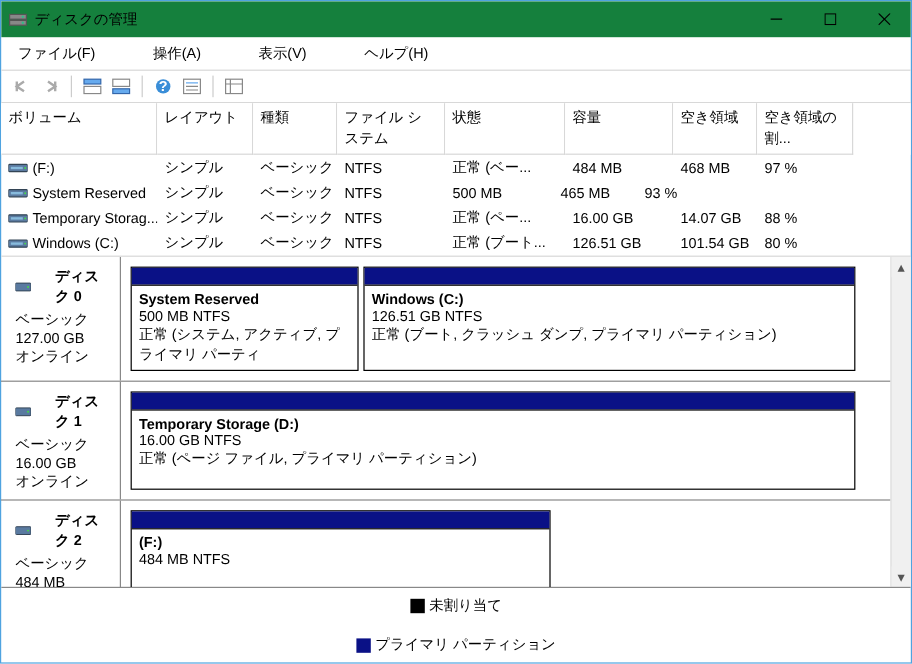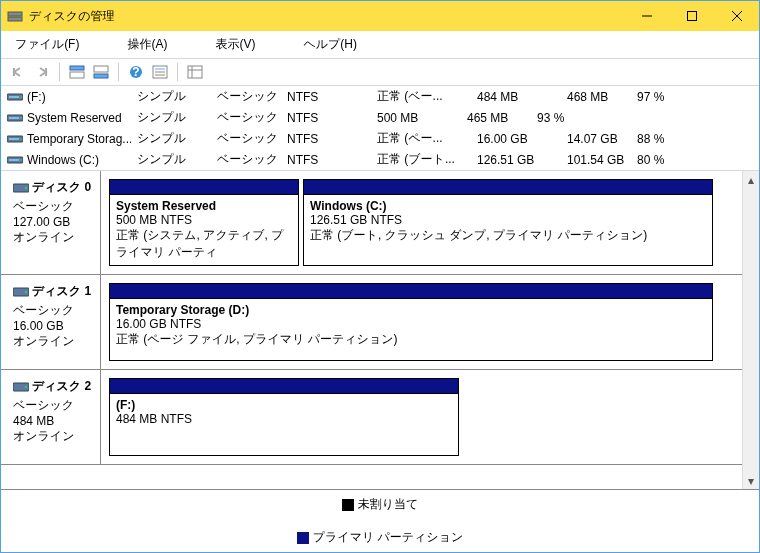--- a/index.html
+++ b/index.html
@@ -1,17 +1,17 @@
 <!DOCTYPE html>
 <html><head>
 <meta charset="utf-8">
 <style>
 * { box-sizing: border-box; margin: 0; padding: 0; font-family: "Yu Gothic UI", "Meiryo", sans-serif; font-size: 12px; }
 body { background: #fff; width: 760px; height: 553px; border: 1px solid #4fa3e0; display: flex; flex-direction: column; overflow: hidden; }
-.titlebar { height: 30px; display: flex; align-items: center; padding: 0 0 0 6px; background: #fde047; }
+.titlebar { height: 30px; display: flex; align-items: center; padding: 0 0 0 6px; background: #15803d; }
 .titlebar .icon { width: 16px; height: 16px; margin-right: 6px; display: flex; align-items: center; justify-content: center; }
 .titlebar .title { flex: 1; }
 .winbtns { display: flex; height: 100%; }
 .winbtn { width: 45px; display: flex; align-items: center; justify-content: center; color: #222; }
 .menubar { display: flex; padding: 2px 6px; border-bottom: 1px solid #d8d8d8; gap: 32px; }
 .menuitem { padding: 3px 8px; }
 .toolbar { display: flex; align-items: center; padding: 2px 6px; border-bottom: 1px solid #d8d8d8; gap: 2px; }
 .tbtn { width: 22px; height: 22px; display: flex; align-items: center; justify-content: center; color: #555; }
 .tbtn.dis { color: #bbb; }
 .tsep { width: 1px; height: 18px; background: #ccc; margin: 0 4px; }
@@ -19,21 +19,21 @@
 .lv-header { display: flex; background: #fff; }
 .lv-header .col { border-right: 1px solid #d8d8d8; border-bottom: 1px solid #d8d8d8; padding: 4px 6px; background: #fff; }
 .lv-row { display: flex; padding: 1px 0; }
 .lv-row .cell { padding: 1px 6px; overflow: hidden; white-space: nowrap; text-overflow: ellipsis; display: flex; align-items: center; }
 .lv-row .cell svg { margin-right: 4px; flex-shrink: 0; }
 .c0 { width: 130px; } .c1 { width: 80px; } .c2 { width: 70px; } .c3 { width: 90px; } .c4 { width: 100px; } .c5 { width: 90px; } .c6 { width: 70px; } .c7 { width: 80px; }
 .diskarea { flex: 1; display: flex; overflow: hidden; }
 .diskscroll { flex: 1; overflow-y: auto; }
 .diskrow { display: flex; border-bottom: 1px solid #888; min-height: 95px; }
 .diskinfo { width: 100px; padding: 8px 6px 6px 12px; border-right: 1px solid #888; }
-.diskinfo .di-icon { display:flex; align-items:center; gap:3px; font-weight:bold; margin-bottom:2px; }
+.diskinfo .di-icon { display:flex; align-items:center; gap:20px; font-weight:bold; margin-bottom:2px; }
 .diskparts { flex: 1; display: flex; padding: 8px; gap: 4px; }
 .part { border: 1px solid #000; display: flex; flex-direction: column; }
 .part-bar { height: 14px; background: #0a1186; }
 .part-body { padding: 4px 6px; border-top: 1px solid #000; flex:1; }
 .part-body .pn { font-weight: bold; }
 .legend { border-top: 1px solid #888; padding: 6px 10px; display:flex; gap:16px; align-items:center;flex-direction:column; }
 .legend .sw { width:12px; height:12px; background:#000; display:inline-block; margin-right:4px; vertical-align:middle;}
 .legend .sw2 { background:#0a1186; }
 .vsb { width:17px; background:#f0f0f0; border-left:1px solid #ddd; display:flex; flex-direction:column; }
 .vsb .ab { height:17px; display:flex; align-items:center; justify-content:center; color:#555; background:#f0f0f0;}
@@ -124,20 +124,30 @@
   <div class="tbtn">
       <svg width="16" height="14">
         <rect x="1" y="1" width="14" height="12" fill="#fff" stroke="#888"></rect>
         <line x1="1" y1="5" x2="15" y2="5" stroke="#888"></line>
         <line x1="5" y1="1" x2="5" y2="13" stroke="#888"></line>
       </svg>
     </div>
 </div>
 
 <div class="listview">
+  <div class="lv-header">
+    <div class="col c0">ボリューム</div>
+    <div class="col c1">レイアウト</div>
+    <div class="col c2">種類</div>
+    <div class="col c3">ファイル システム</div>
+    <div class="col c4">状態</div>
+    <div class="col c5">容量</div>
+    <div class="col c6">空き領域</div>
+    <div class="col c7">空き領域の割...</div>
+  </div>
   <div id="lv-body">
       <div class="lv-row">
         <div class="cell c0">
           <svg width="16" height="12" viewBox="0 0 16 12">
             <rect x="0" y="3" width="16" height="6" rx="1" fill="#5a7aa0" stroke="#345"></rect>
             <rect x="2" y="5" width="10" height="2" fill="#8bd"></rect>
             <circle cx="14" cy="6" r="0.8" fill="#4d4"></circle>
           </svg>
           <span>(F:)</span>
         </div>

